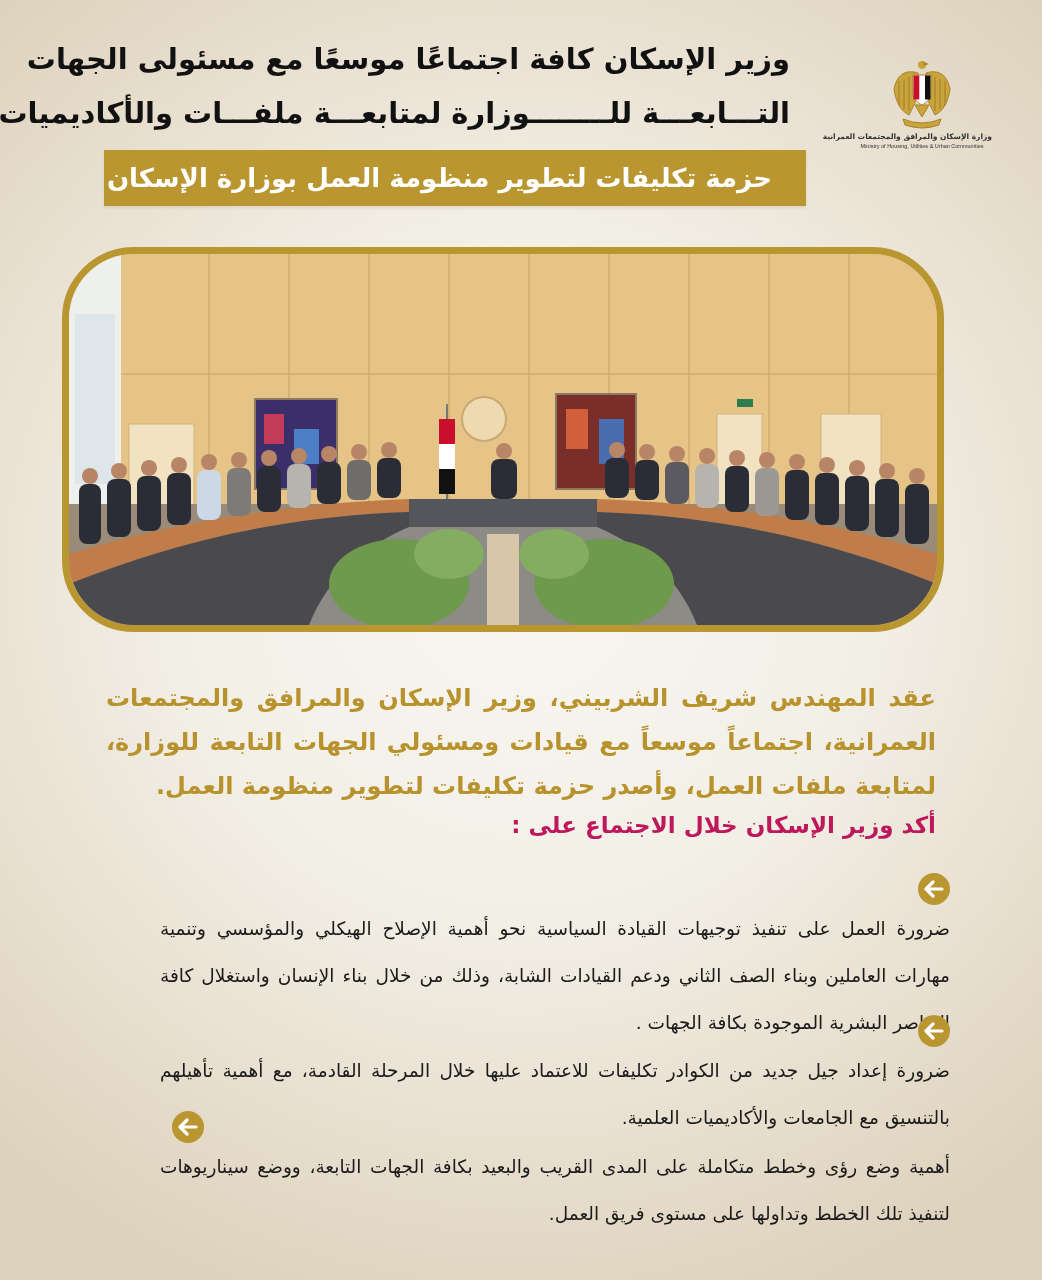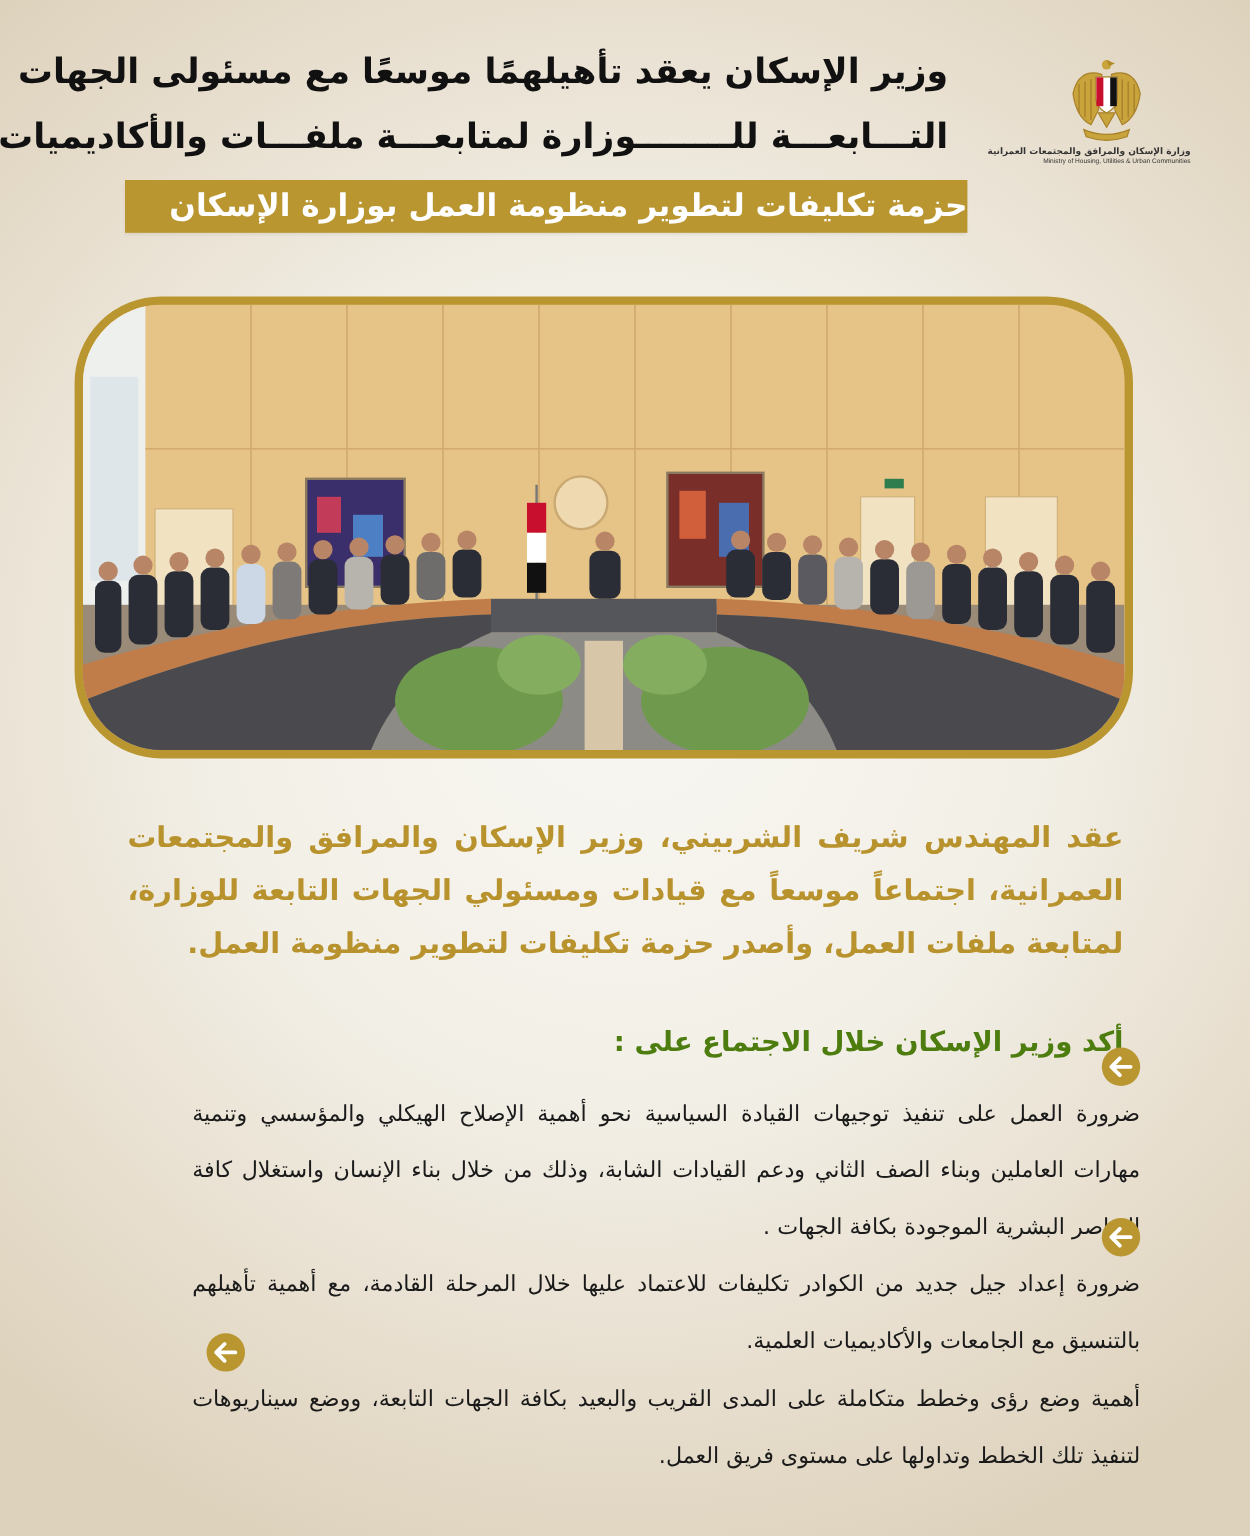--- a/index.html
+++ b/index.html
@@ -22,42 +22,43 @@
       text-align: right;
     }
     .title-line.l1 { top: 42px; }
     .title-line.l2 { top: 96px; letter-spacing: 1px; }
 
     .subtitle-banner {
       position: absolute;
       left: 104px;
       top: 150px;
       width: 702px;
-      height: 44px;
+      height: 56px;
       background: #b99630;
       display: flex;
       align-items: center;
       justify-content: flex-start;
+      padding-right: 34px;
       box-shadow: 0 2px 3px rgba(0,0,0,0.08);
     }
     .subtitle-banner span {
       color: #fff;
       font-weight: bold;
       font-size: 26px;
       white-space: nowrap;
     }
 
     
     .logo {
       position: absolute;
       left: 852px;
-      top: 48px;
+      top: 59px;
       width: 140px;
       height: 105px;
-      text-align: right;
+      text-align: center;
     }
     .eagle {
       position: relative;
       width: 62px;
       height: 70px;
       margin: 0 auto;
     }
     .logo-caption-ar {
       font-size: 7.5px;
       color: #333;
@@ -99,22 +100,22 @@
       font-size: 24px;
       line-height: 44px;
       text-align: justify;
       text-align-last: right;
       margin-top: 20px;
     }
 
     .section-heading {
       position: absolute;
       right: 106px;
-      top: 856px;
-      color: #4d7c0f;
+      top: 812px;
+      color: #be185d;
       font-weight: bold;
       font-size: 23px;
       white-space: nowrap;
     }
 
     
     .bullet {
       position: absolute;
       right: 92px;
       display: flex;
@@ -141,21 +142,21 @@
       text-align: justify;
       text-align-last: right;
     }
     .bullet.b1 { top: 863px; }
     .bullet.b2 { top: 1005px; }
     .bullet.b3 { top: 1101px; align-items: flex-end; }
   </style>
 </head>
 <body>
 
-<div class="title-line l1">وزير الإسكان يعقد تأهيلهمًا موسعًا مع مسئولى الجهات</div>
+<div class="title-line l1">وزير الإسكان كافة اجتماعًا موسعًا مع مسئولى الجهات</div>
 <div class="title-line l2">التـــابعـــة للــــــــوزارة لمتابعـــة ملفـــات والأكاديميات</div>
 
 <div class="subtitle-banner">
   <span>حزمة تكليفات لتطوير منظومة العمل بوزارة الإسكان</span>
 </div>
 
 <div class="logo">
   <div class="eagle">
     <svg width="62" height="70" viewBox="0 0 62 70">
 

